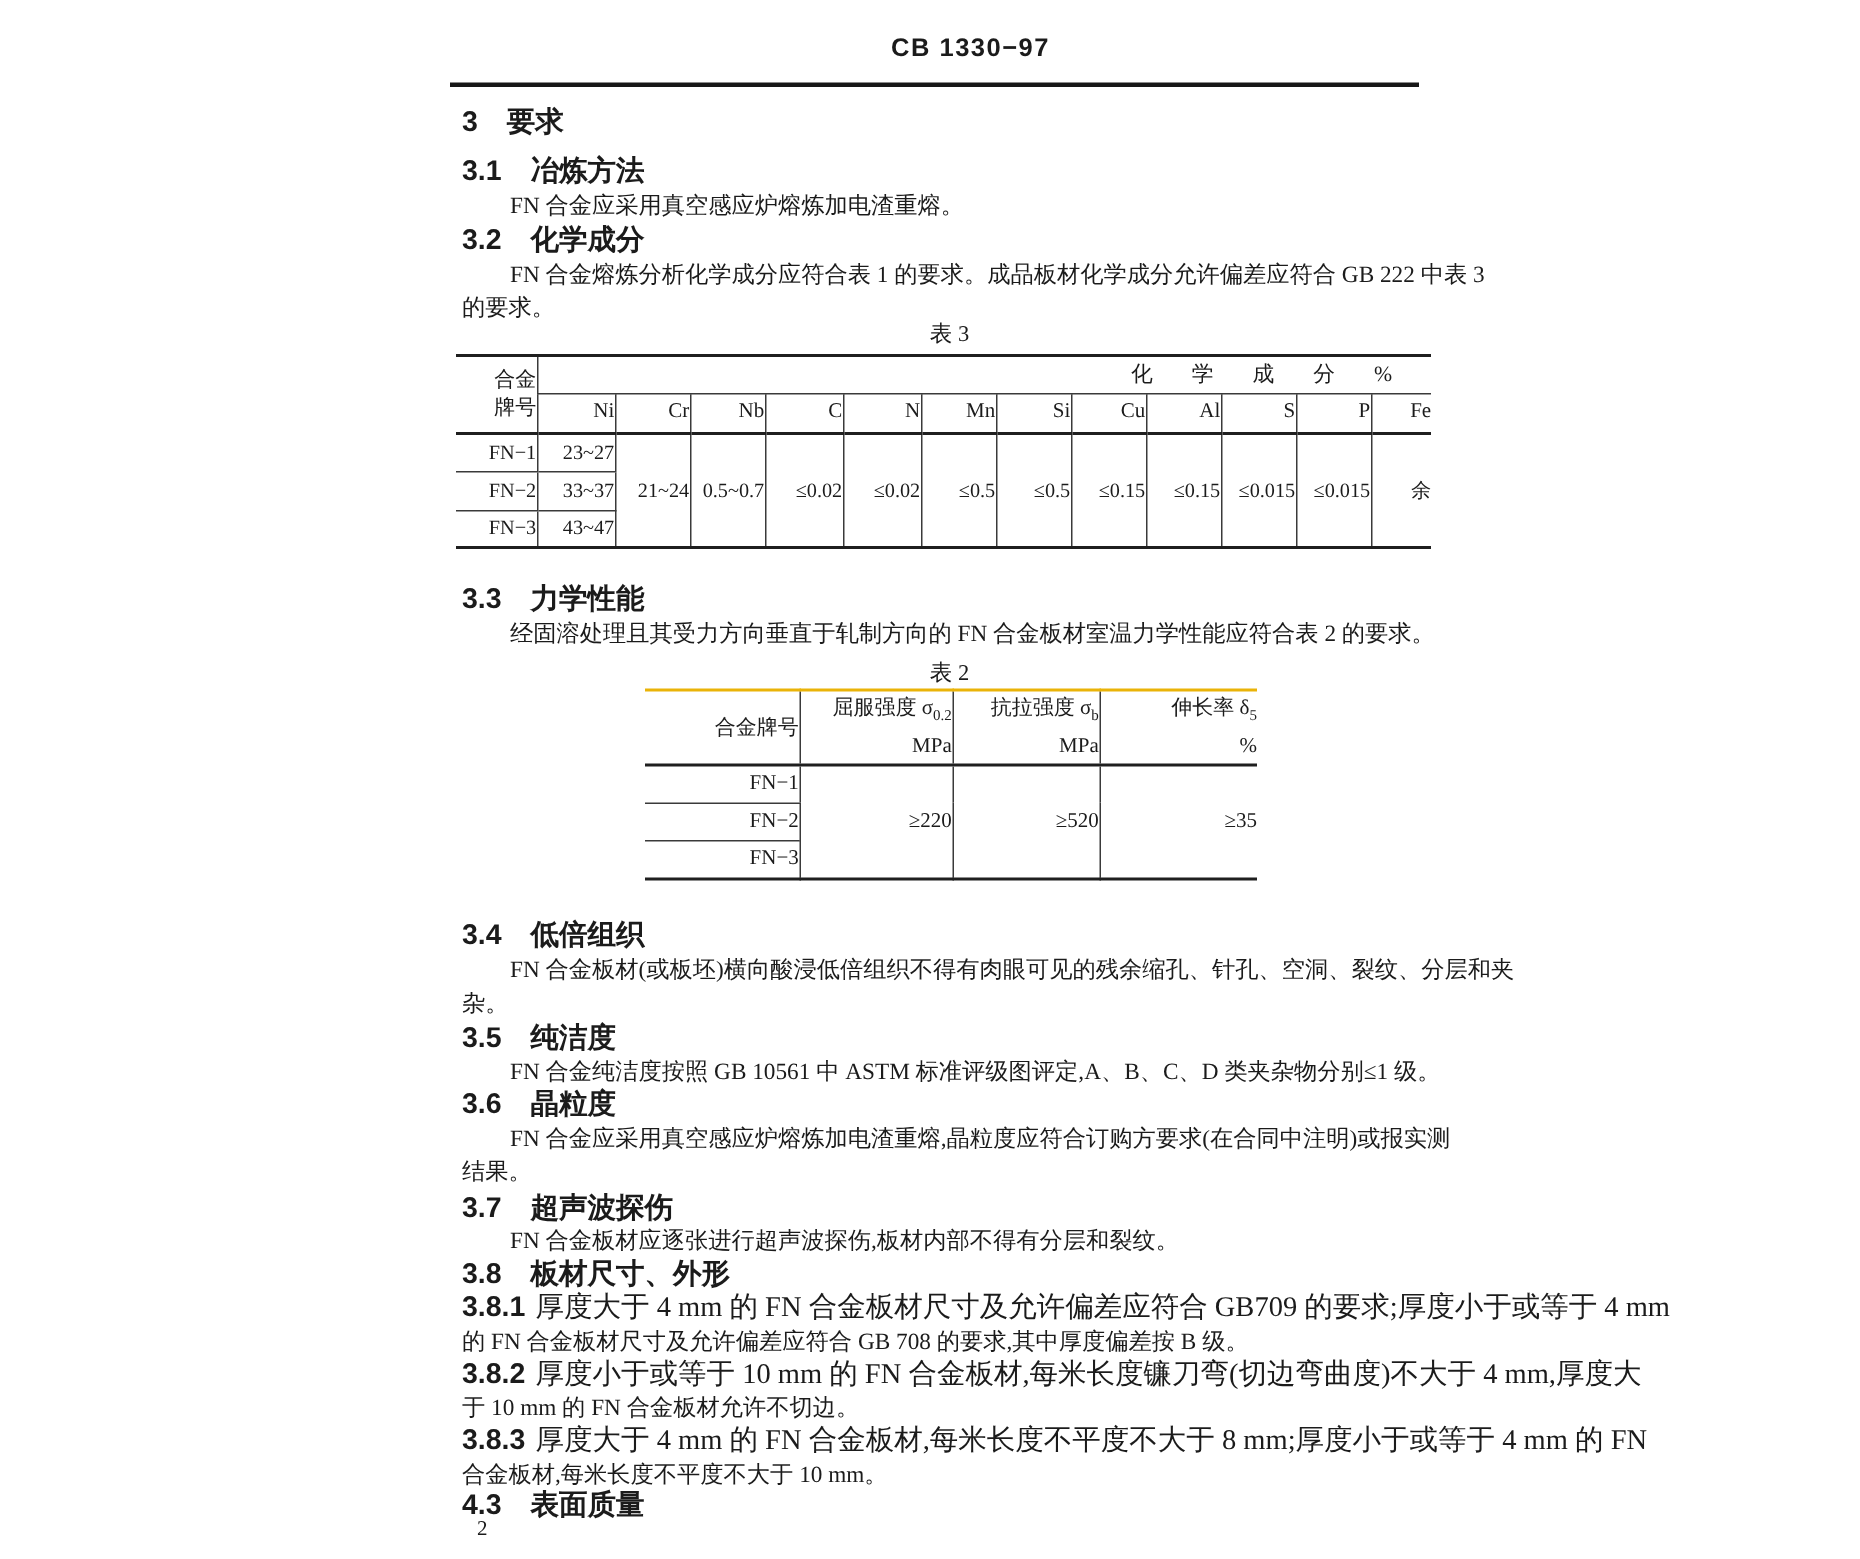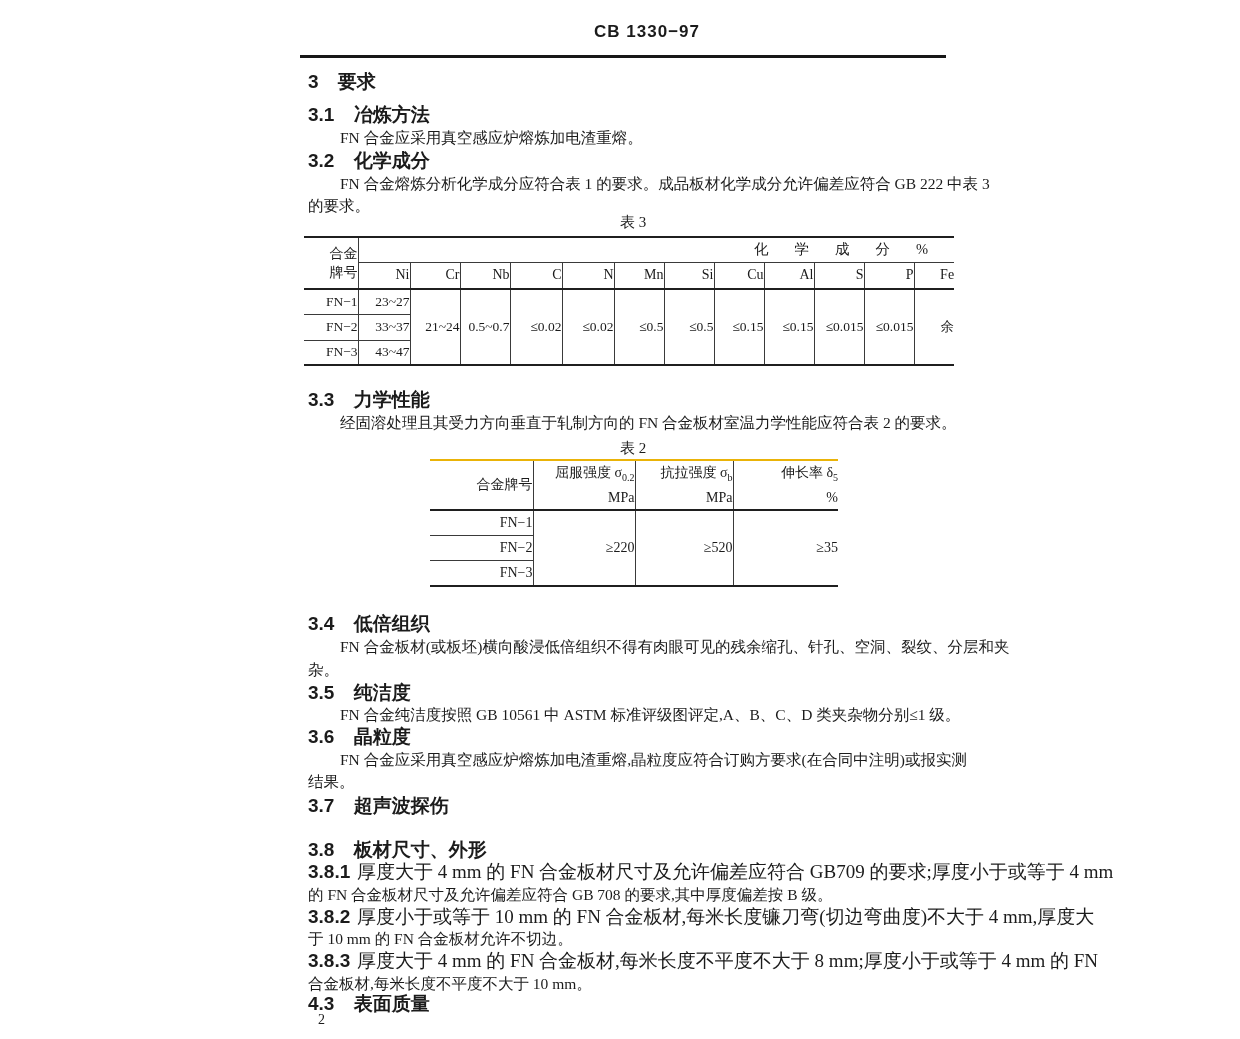--- a/index.html
+++ b/index.html
@@ -215,20 +215,21 @@
     <span class="num">3.6</span>
     <span>晶粒度</span>
   </div>
   <div class="line" style="left:340px; top:751px">FN 合金应采用真空感应炉熔炼加电渣重熔,晶粒度应符合订购方要求(在合同中注明)或报实测</div>
   <div class="line" style="left:308px; top:773px">结果。</div>
 
   <div class="heading" style="top:797px">
     <span class="num">3.7</span>
     <span>超声波探伤</span>
   </div>
+  <div class="line" style="left:340px; top:819px">FN 合金板材应逐张进行超声波探伤,板材内部不得有分层和裂纹。</div>
 
   <div class="heading" style="top:841px">
     <span class="num">3.8</span>
     <span>板材尺寸、外形</span>
   </div>
 
   <div class="heading numbered-para" style="top:863px">
     <span class="num">3.8.1</span>
     <span>厚度大于 4 mm 的 FN 合金板材尺寸及允许偏差应符合 GB709 的要求;厚度小于或等于 4 mm</span>
   </div>

